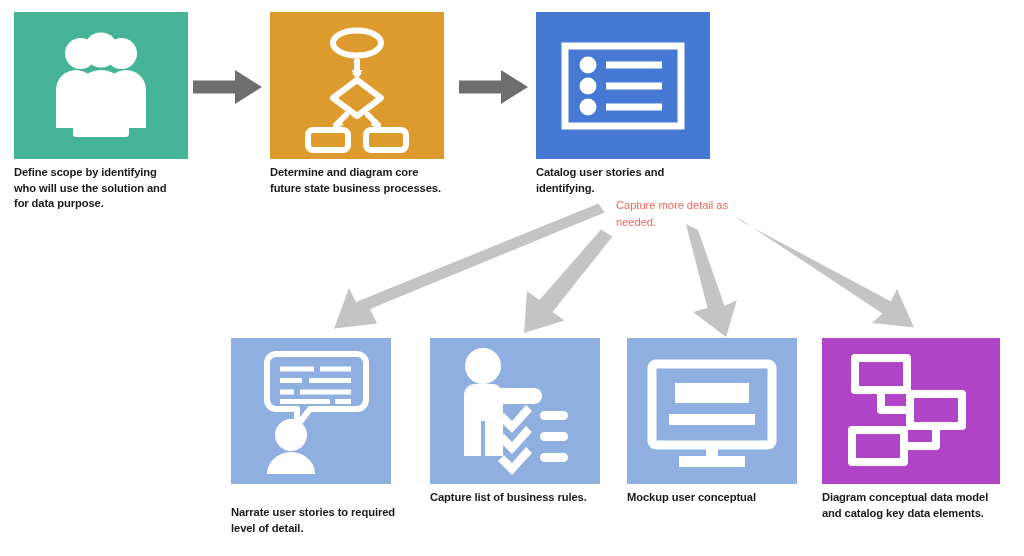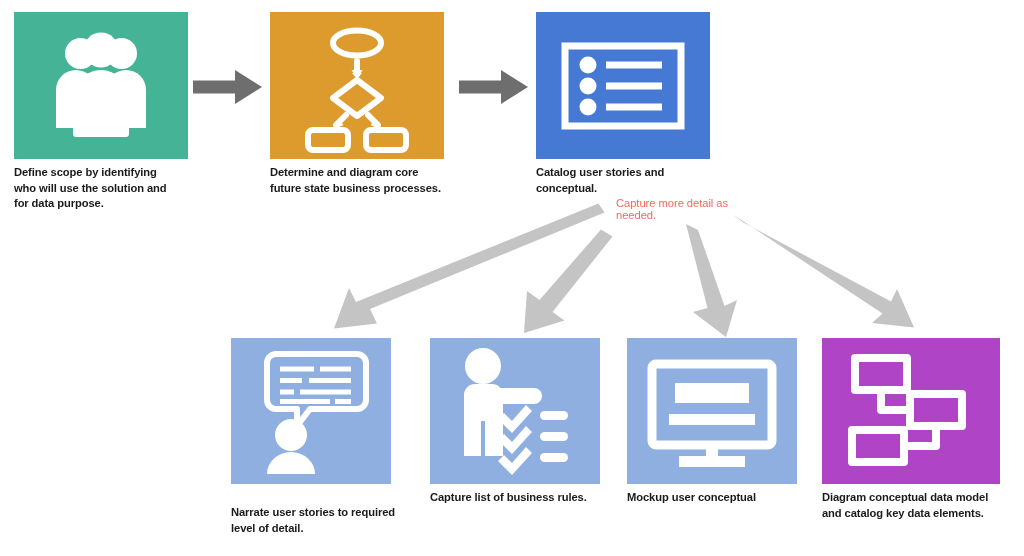--- a/index.html
+++ b/index.html
@@ -22,21 +22,21 @@
     font-size:11.2px;
     line-height:15.5px;
     font-weight:700;
     color:#1a1a1a;
     letter-spacing:-0.1px;
     white-space:pre-line;
   }
   .annot{
     position:absolute;
     font-size:11.2px;
-    line-height:12px;
+    line-height:17px;
     font-weight:400;
     letter-spacing:-0.05px;
     white-space:pre-line;
   }
   #arrowlayer{position:absolute;left:0;top:0;width:1024px;height:556px;pointer-events:none;}
 </style>
 </head>
 <body>
 
 <div id="stage">
@@ -121,21 +121,21 @@
           <circle cx="52" cy="53" r="8.5"></circle>
           <circle cx="52" cy="74" r="8.5"></circle>
           <circle cx="52" cy="95" r="8.5"></circle>
           <rect x="70" y="49.5" width="56" height="7"></rect>
           <rect x="70" y="70.5" width="56" height="7"></rect>
           <rect x="70" y="91.5" width="56" height="7"></rect>
         </g>
       </svg>
     </div>
     <div class="caption" style="left:0px;top:153px;width:175px;">Catalog user stories and
-conceptual.</div>
+identifying.</div>
   </div>
 
   <div class="annot" style="left:616px;top:197px;width:125px;color:#f4685e;">Capture more detail as
 needed.</div>
 
   <div class="node" style="left:231px;top:338px;width:160px;height:146px;">
     <div class="tile">
       <svg width="160" height="146" viewBox="0 0 160 146">
         <rect x="0" y="0" width="160" height="146" fill="#8fafe0"></rect>
         <g fill="none" stroke="#ffffff" stroke-width="6" stroke-linejoin="round">

